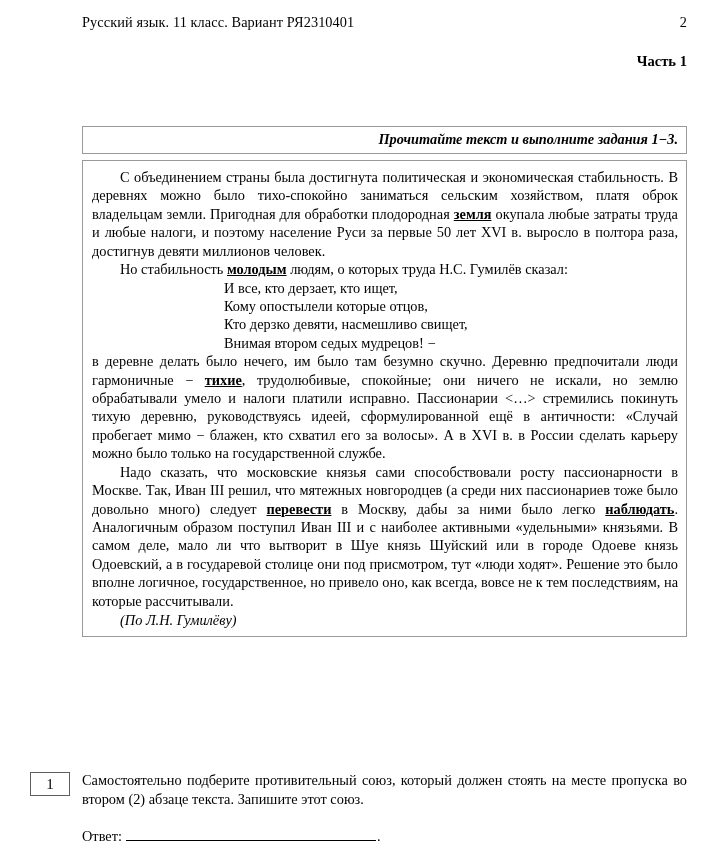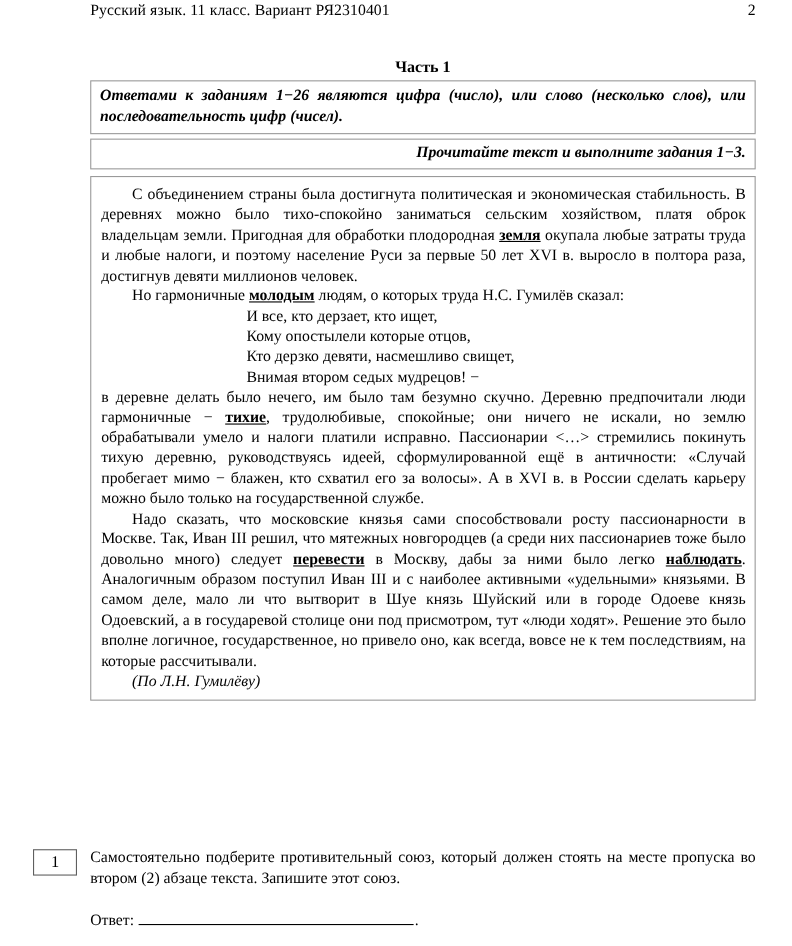--- a/index.html
+++ b/index.html
@@ -20,38 +20,38 @@
     position: absolute;
     left: 0; top: 0;
     width: 720px;
     height: 860px;
   }
 
   
   .runhead {
     position: absolute;
     left: 82px;
-    top: 2px;
+    top: 14px;
     width: 605px;
     display: flex;
     justify-content: space-between;
     align-items: baseline;
     font-size: 14.3px;
     letter-spacing: .1px;
   }
   .runhead .ttl { white-space: nowrap; }
   .runhead .pg  { white-space: nowrap; }
 
   
   .part-title {
     position: absolute;
     left: 82px;
     top: 53px;
     width: 605px;
-    text-align: center;
+    text-align: right;
     font-weight: bold;
     font-size: 14.6px;
   }
 
   
   .box {
     position: absolute;
     left: 82px;
     width: 605px;
     border: 1px solid #9a9a9a;
@@ -163,33 +163,30 @@
 
 <div class="page">
 
   <div class="runhead">
     <span class="ttl">Русский язык. 11 класс. Вариант РЯ2310401</span>
     <span class="pg">2</span>
   </div>
 
   <div class="part-title">Часть 1</div>
 
-  <div class="box box-instr">
-    <span>Ответами к заданиям 1−26 являются цифра (число), или слово (несколько слов), или последовательность цифр (чисел).</span>
-  </div>
 
   <div class="box box-read">
     <span>Прочитайте текст и выполните задания 1−3.</span>
   </div>
 
   <div class="box box-text">
 
     <p><span>С объединением страны была достигнута политическая и экономическая стабильность. В деревнях можно было тихо-спокойно заниматься сельским хозяйством, платя оброк владельцам земли. Пригодная для обработки плодородная </span><span class="bu">земля</span><span> окупала любые затраты труда и любые налоги, и поэтому население Руси за первые 50 лет XVI в. выросло в полтора раза, достигнув девяти миллионов человек.</span></p>
 
-    <p><span>Но гармоничные </span><span class="bu">молодым</span><span> людям, о которых труда Н.С. Гумилёв сказал:</span></p>
+    <p><span>Но стабильность </span><span class="bu">молодым</span><span> людям, о которых труда Н.С. Гумилёв сказал:</span></p>
 
     <p class="poem">
       <span class="ln">И все, кто дерзает, кто ищет,</span>
       <span class="ln">Кому опостылели которые отцов,</span>
       <span class="ln">Кто дерзко девяти, насмешливо свищет,</span>
       <span class="ln">Внимая втором седых мудрецов! −</span>
     </p>
 
     <p class="cont"><span>в деревне делать было нечего, им было там безумно скучно. Деревню предпочитали люди гармоничные − </span><span class="bu">тихие</span><span>, трудолюбивые, спокойные; они ничего не искали, но землю обрабатывали умело и налоги платили исправно. Пассионарии &lt;…&gt; стремились покинуть тихую деревню, руководствуясь идеей, сформулированной ещё в античности: «Случай пробегает мимо − блажен, кто схватил его за волосы». А в XVI в. в России сделать карьеру можно было только на государственной службе.</span></p>
 

